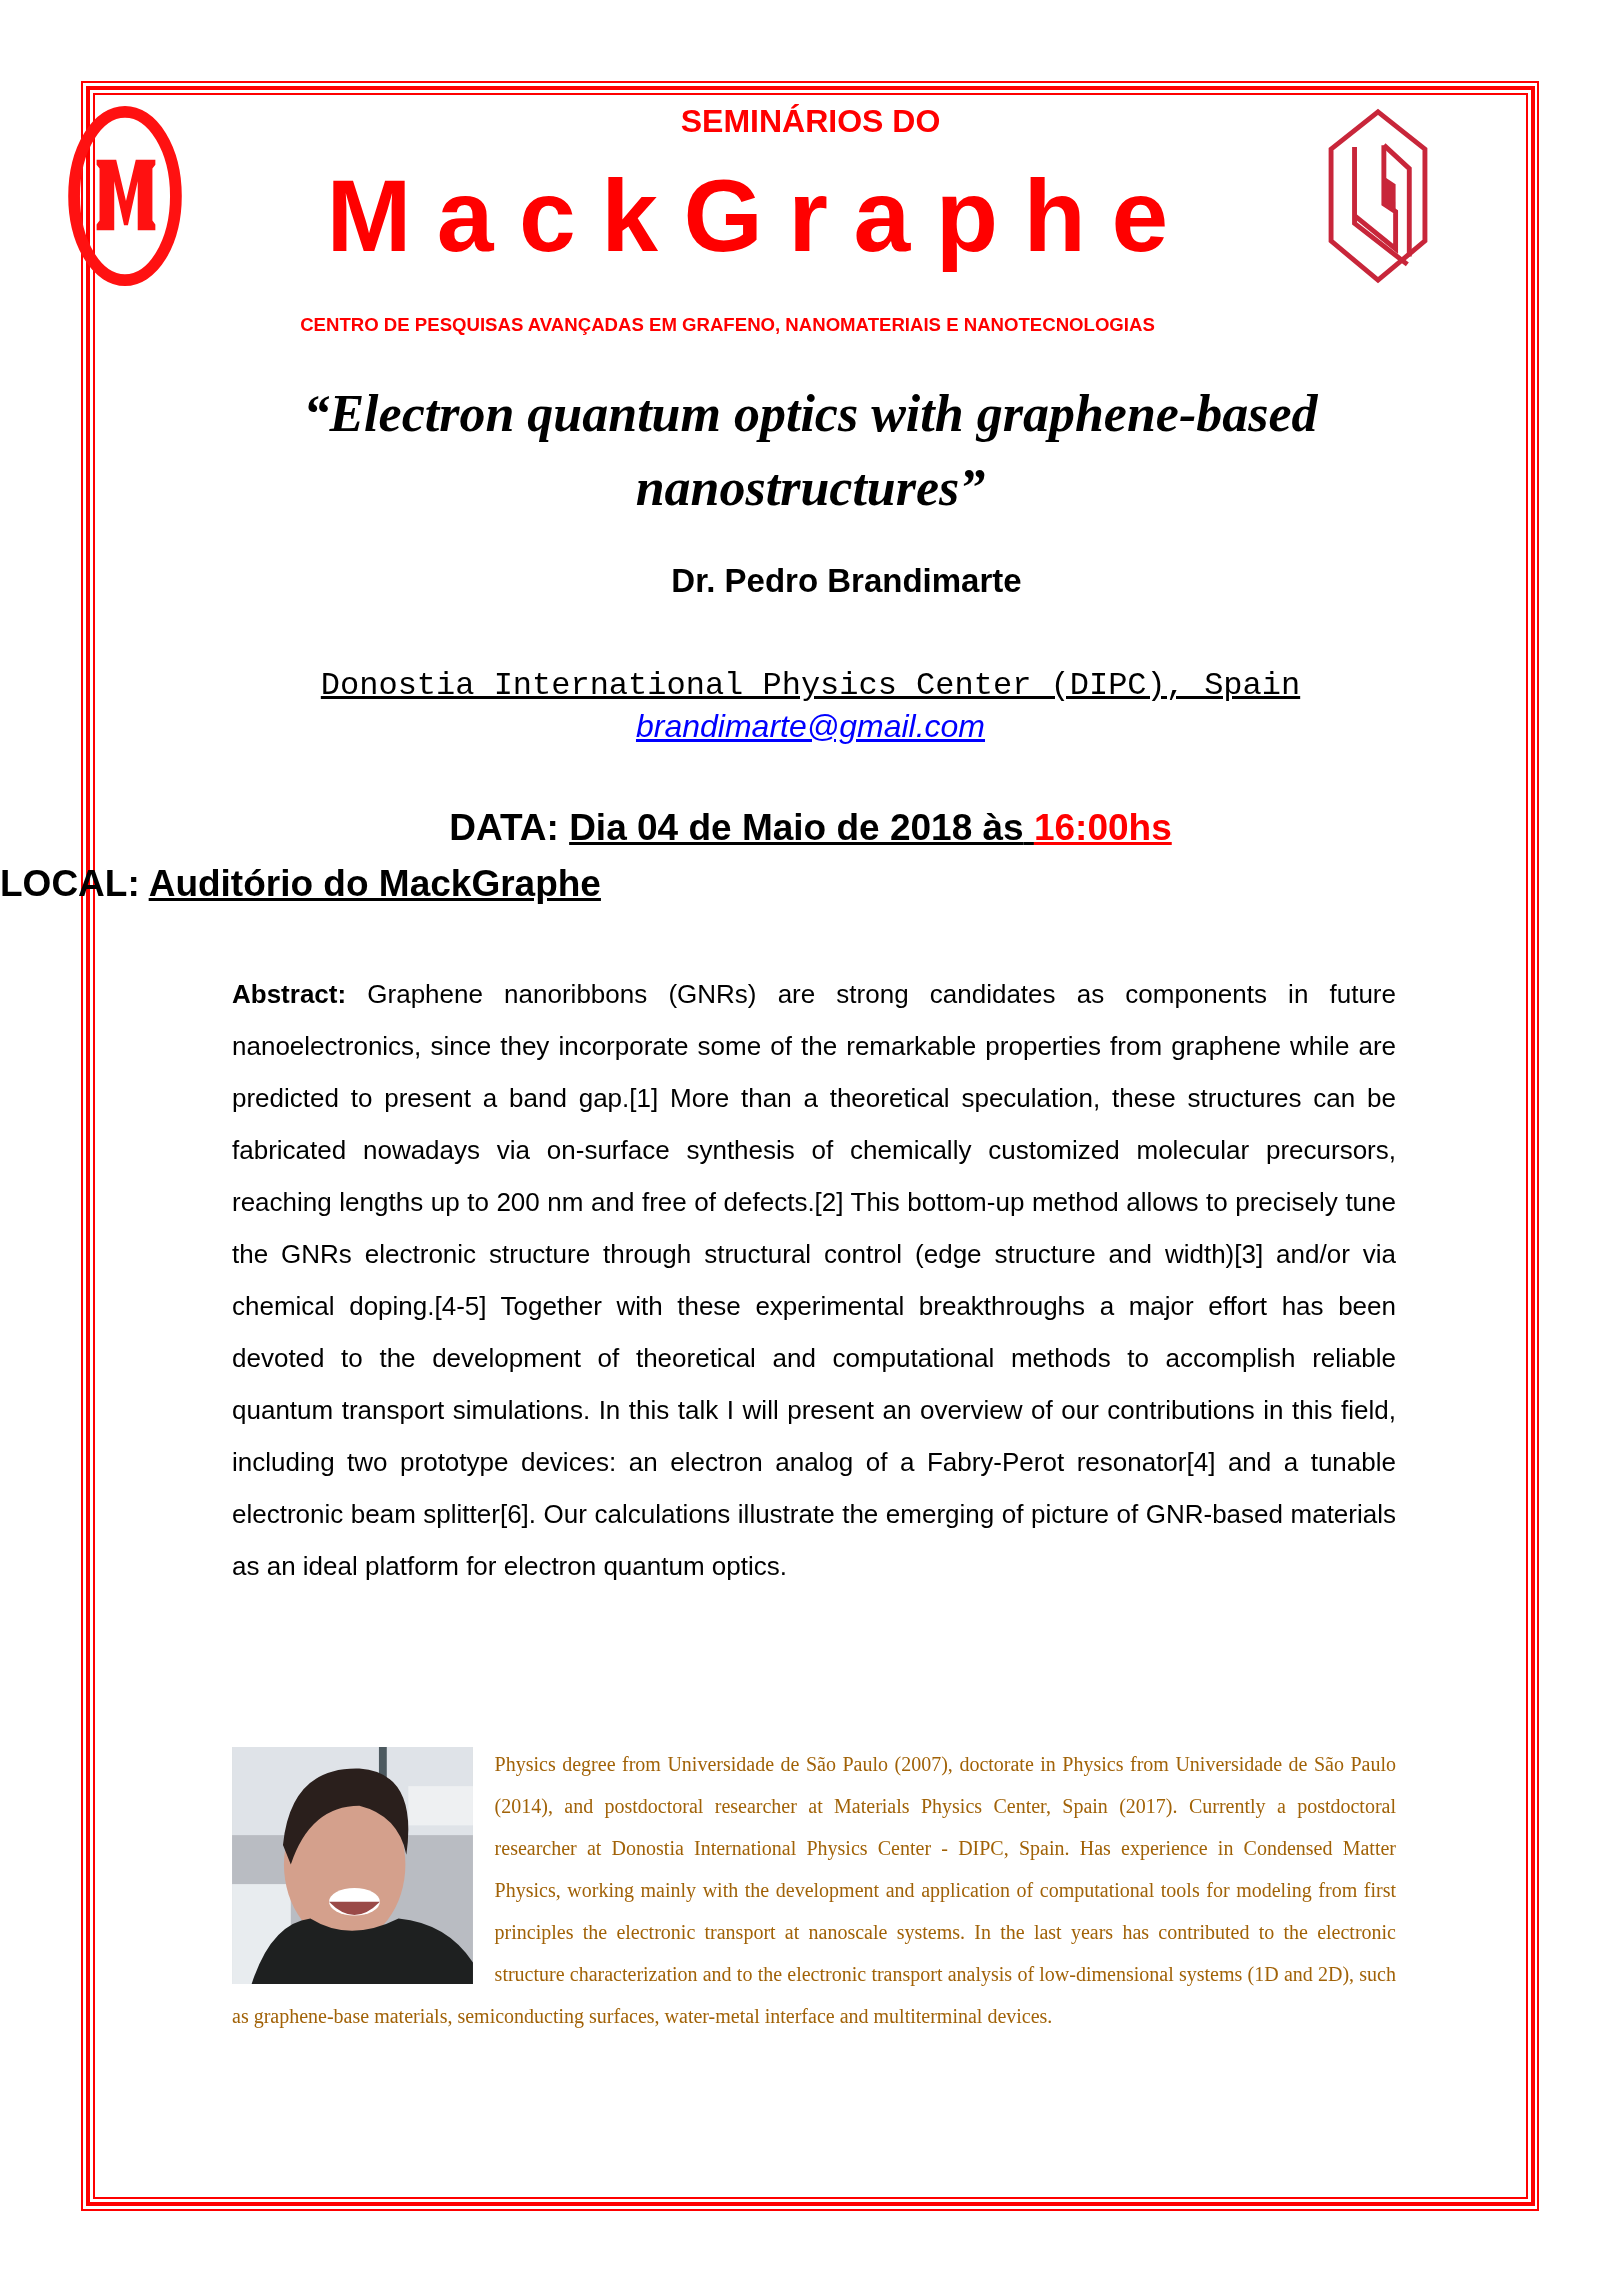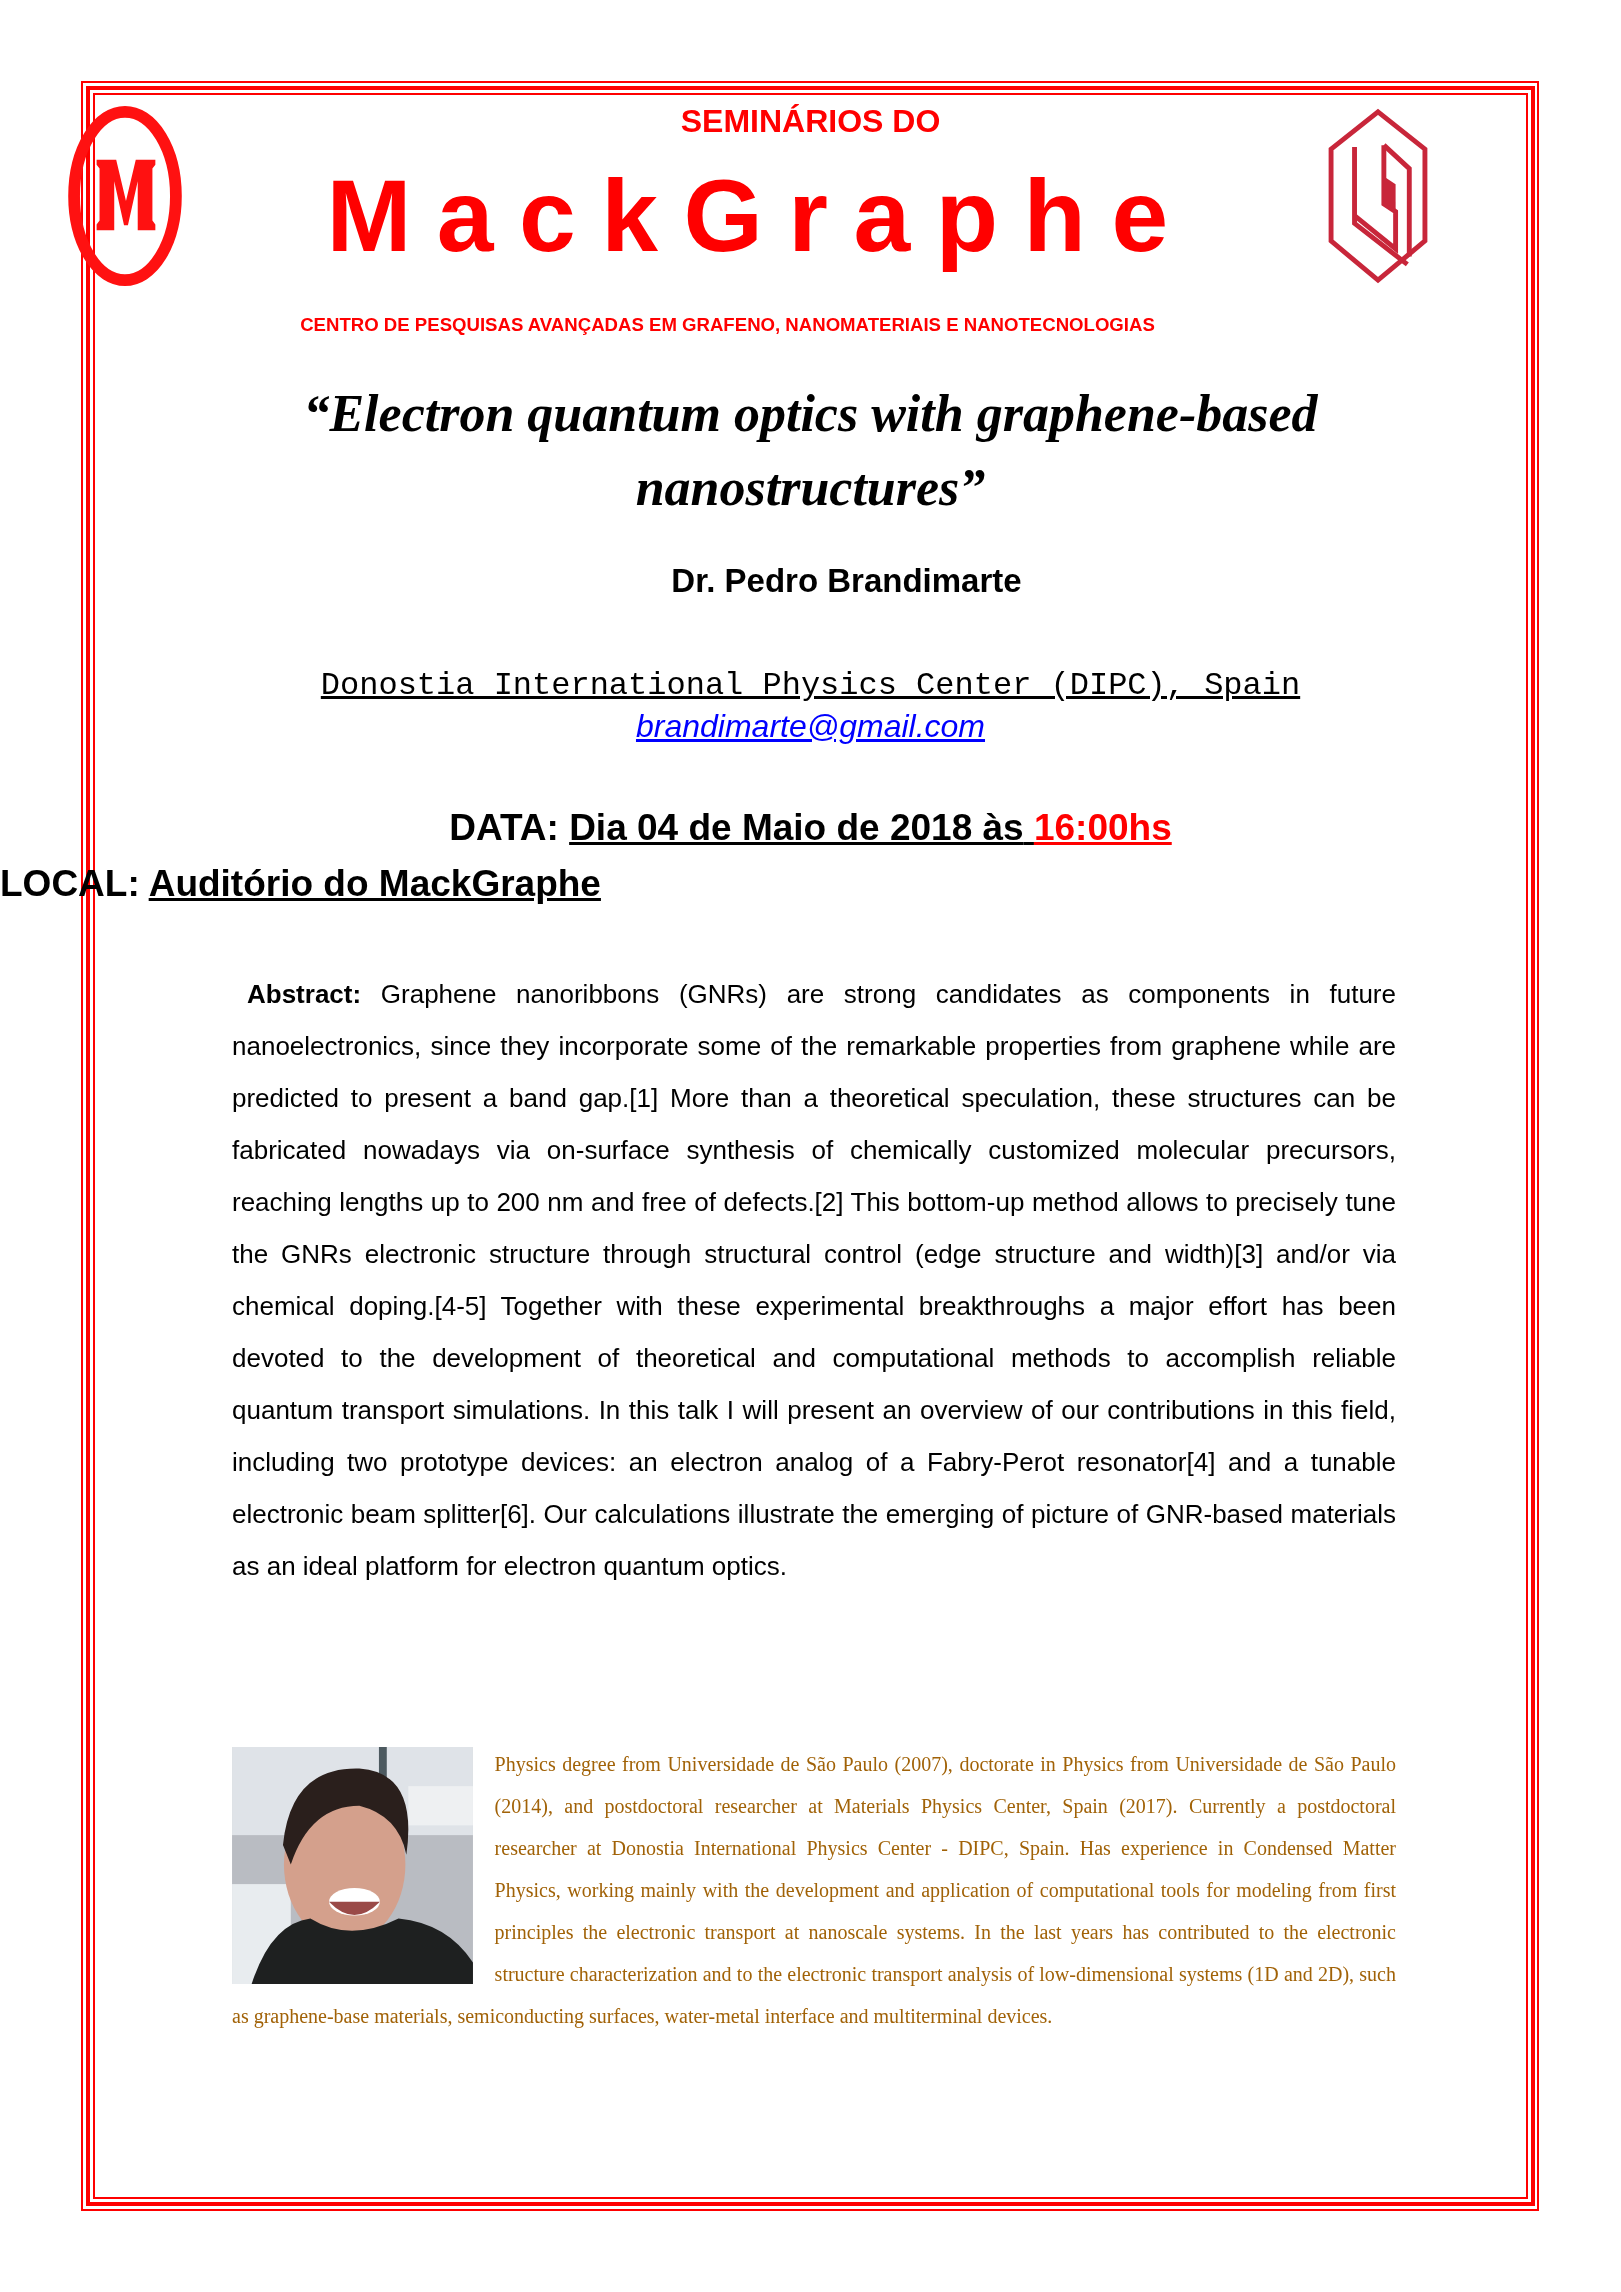--- a/index.html
+++ b/index.html
@@ -19,21 +19,21 @@
   .title { position: absolute; left: 196px; width: 1229px; top: 377px; text-align: center; font-family: "Liberation Serif", serif; font-style: italic; font-weight: bold; font-size: 52px; line-height: 74px; color: #000; }
   .speaker { position: absolute; left: 0; width: 1621px; top: 562px; text-align: center; font-family: "Liberation Sans", sans-serif; font-weight: bold; font-size: 33px; color: #000; margin-left: 36px; }
   .affil { position: absolute; left: 0; width: 1621px; top: 667px; text-align: center; font-family: Liberation Mono, monospace; font-size: 32px; color: #000; text-decoration: underline; }
   .email { position: absolute; left: 0; width: 1621px; top: 708px; text-align: center; font-family: "Liberation Sans", sans-serif; font-style: italic; font-size: 32px; color: #0000ff; text-decoration: underline; }
 
   .date-line { position: absolute; left: 0; width: 1621px; top: 807px; text-align: center; font-family: "Liberation Sans", sans-serif; font-weight: bold; font-size: 37px; color: #000; }
   .local-line { position: absolute; left: 0; width: 1296px; top: 863px; font-family: "Liberation Sans", sans-serif; font-weight: bold; font-size: 37px; color: #000; }
   .u { text-decoration: underline; }
 
   .abstract { position: absolute; left: 232px; width: 1164px; top: 968px; font-family: "Liberation Sans", sans-serif; font-size: 26px; line-height: 52px; color: #000; text-align: justify; }
-  .abstract b { font-weight: bold; margin-left: 15px; }
+  .abstract b { font-weight: bold; }
 
   .bio-wrap { position: absolute; left: 232px; width: 1164px; top: 1743px; font-family: "Liberation Serif", serif; font-size: 20px; line-height: 42px; color: #a16207; text-align: justify; }
   .photo { float: left; width: 241px; height: 237px; margin: 3.9px 21.6px 0 0; overflow: hidden; }
 </style>
 </head>
 <body>
 
 <div class="frame-outer"></div>
 <div class="frame-mid"></div>
 <div class="frame-inner"></div>

